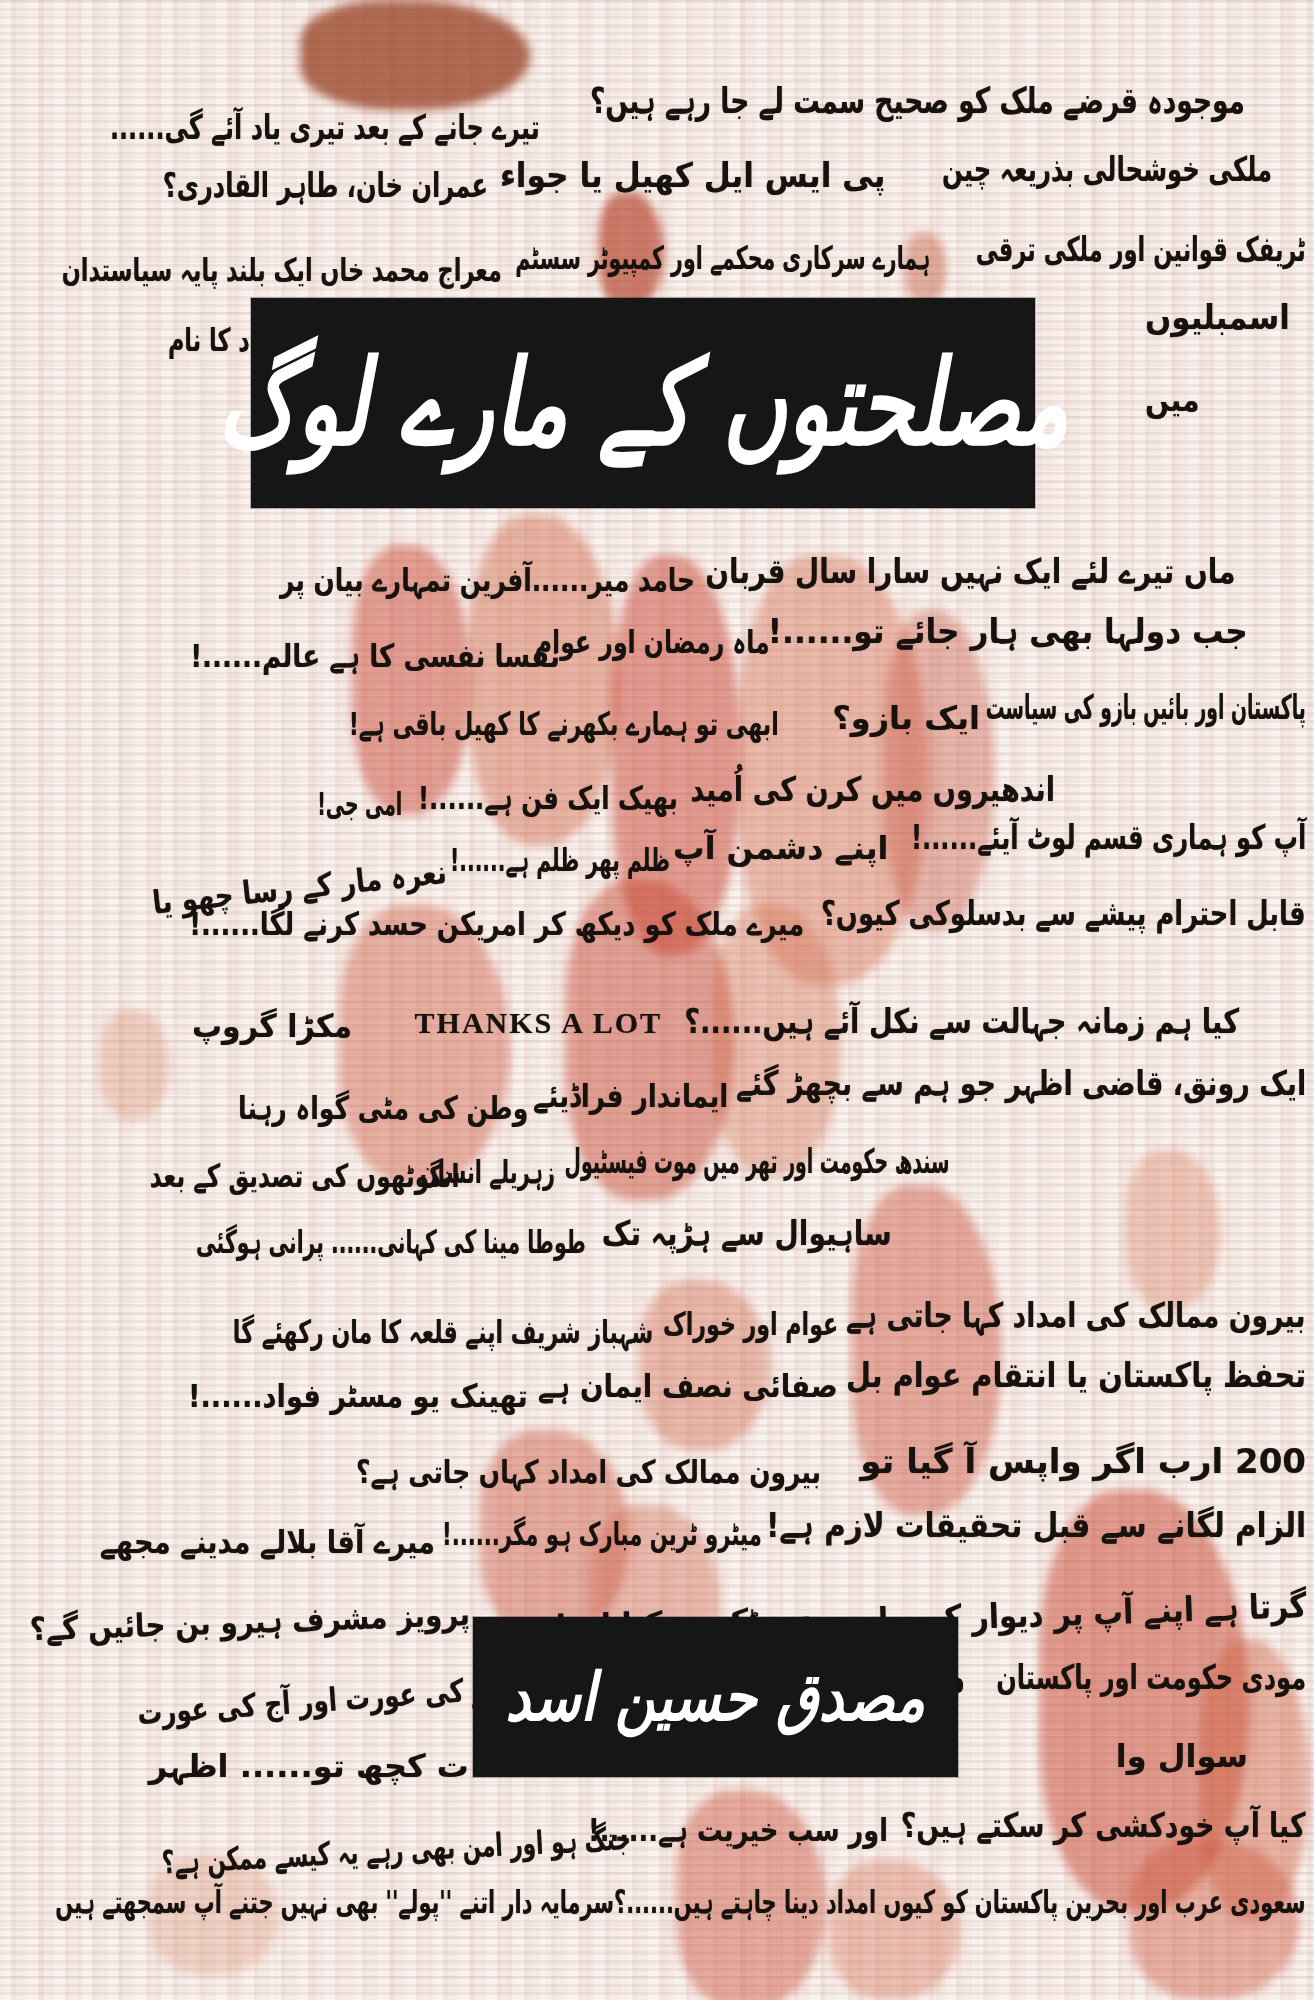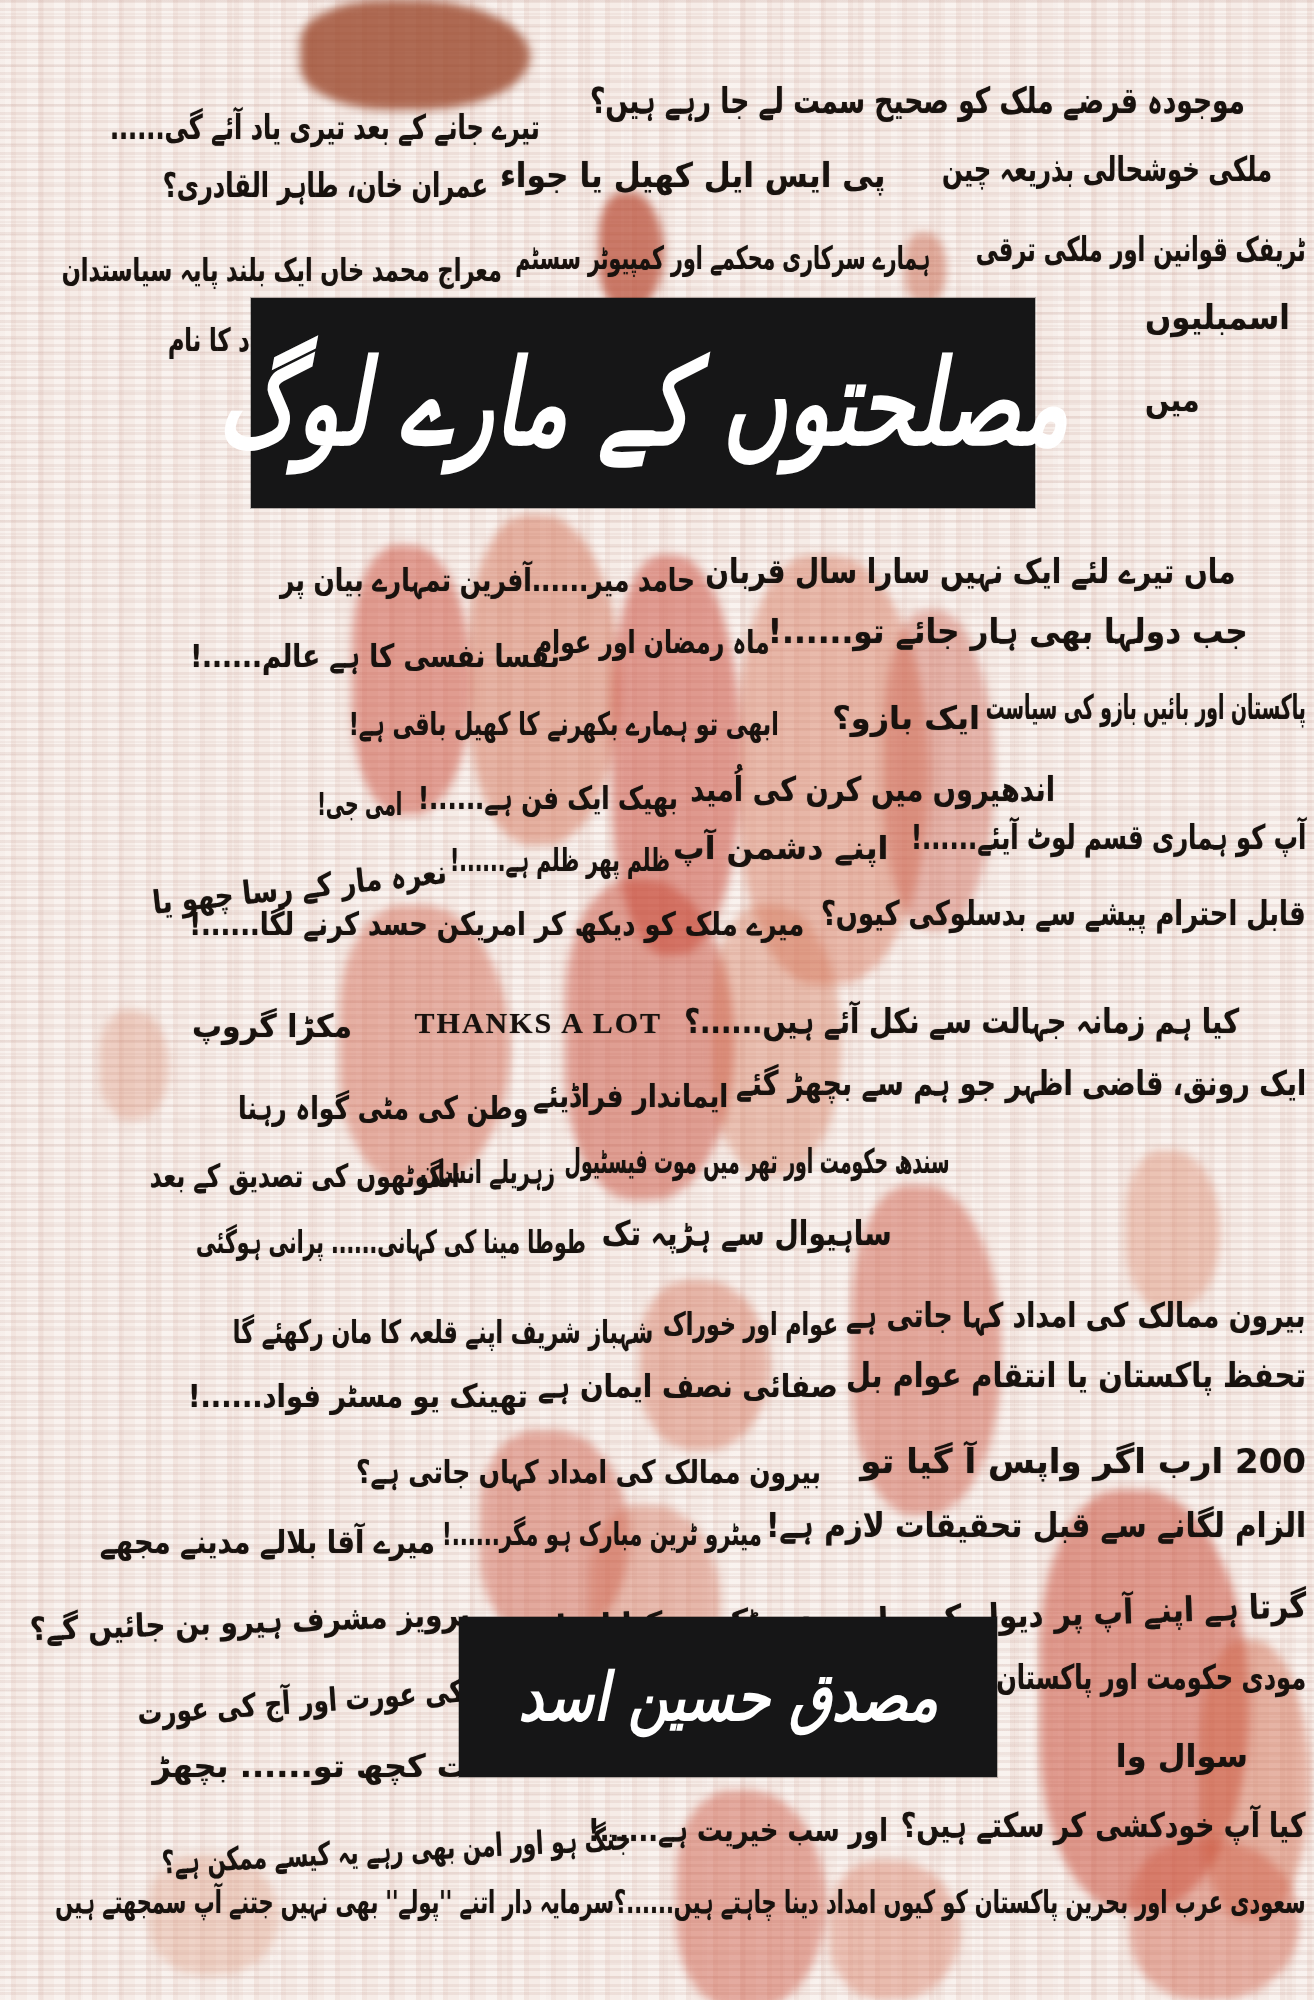--- a/index.html
+++ b/index.html
@@ -34,21 +34,21 @@
   .banner{
     position:absolute;z-index:3;background:#161617;
     display:flex;align-items:center;justify-content:center;
     box-shadow:0 0 0 1px rgba(0,0,0,.25);
   }
   .title-banner{left:251px;top:298px;width:784px;height:210px;text-align:center;}
   .title-text{
     color:#ffffff;font-weight:700;font-style:italic;font-size:118px;
     white-space:nowrap;direction:rtl;transform-origin:center;
   }
-  .author-banner{left:459px;top:1617px;width:538px;height:160px;}
+  .author-banner{left:473px;top:1617px;width:485px;height:160px;}
   .author-text{
     color:#ffffff;font-weight:700;font-style:italic;font-size:66px;
     white-space:nowrap;direction:rtl;transform:rotate(-6deg);
   }
 </style>
 </head>
 <body>
 
 <div class="texture"></div>
 <div id="blobs">
@@ -127,21 +127,21 @@
     <div class="phrase" style="right: 8px; top: 1504px; font-size: 34px; transform: rotate(0deg) scaleX(0.867);">الزام لگانے سے قبل تحقیقات لازم ہے!</div>
     <div class="phrase" style="right: 552px; top: 1514px; font-size: 32px; transform: rotate(0deg) scaleX(0.661);">میٹرو ٹرین مبارک ہو مگر......!</div>
     <div class="phrase" style="right: 879px; top: 1522px; font-size: 32px; transform: rotate(0deg) scaleX(0.855);">میرے آقا بلالے مدینے مجھے</div>
     <div class="phrase" style="right: 8px; top: 1584px; font-size: 34px; transform: rotate(-2deg) scaleX(0.867);">گرتا ہے اپنے آپ پر دیوار کی طرح</div>
     <div class="phrase" style="right: 484px; top: 1598px; font-size: 30px; transform: rotate(-2deg) scaleX(1);">مس ٹک ... کیا اجنا</div>
     <div class="phrase" style="right: 845px; top: 1594px; font-size: 32px; transform: rotate(-2deg) scaleX(0.87);">پرویز مشرف ہیرو بن جائیں گے؟</div>
     <div class="phrase" style="right: 8px; top: 1656px; font-size: 34px; transform: rotate(0deg) scaleX(0.709);">مودی حکومت اور پاکستان</div>
     <div class="phrase" style="right: 349px; top: 1662px; font-size: 32px; transform: rotate(0deg) scaleX(0.811);">ف</div>
     <div class="phrase" style="right: 759px; top: 1664px; font-size: 32px; transform: rotate(-4deg) scaleX(0.768);">لی دور کی عورت اور آج کی عورت</div>
     <div class="phrase" style="right: 66px; top: 1736px; font-size: 32px;">سوال وا</div>
-    <div class="phrase" style="right: 845px; top: 1746px; font-size: 32px;">ت کچھ تو...... بچھڑ</div>
+    <div class="phrase" style="right: 845px; top: 1746px; font-size: 32px;">ت کچھ تو...... اظہر</div>
     <div class="phrase" style="right: 8px; top: 1804px; font-size: 34px; transform: rotate(0deg) scaleX(0.785);">کیا آپ خودکشی کر سکتے ہیں؟</div>
     <div class="phrase" style="right: 426px; top: 1810px; font-size: 32px; transform: rotate(0deg) scaleX(0.8);">اور سب خیریت ہے......!</div>
     <div class="phrase" style="right: 684px; top: 1818px; font-size: 32px; transform: rotate(-3deg) scaleX(0.674);">جنگ ہو اور امن بھی رہے یہ کیسے ممکن ہے؟</div>
     <div class="phrase" style="right: 8px; top: 1882px; font-size: 32px; transform: rotate(0deg) scaleX(0.653);">سعودی عرب اور بحرین پاکستان کو کیوں امداد دینا چاہتے ہیں......؟سرمایہ دار اتنے ''پولے'' بھی نہیں جتنے آپ سمجھتے ہیں</div>
   </div>
 
 <div class="banner title-banner">
   <div class="title-text" style="transform: scaleX(0.746);">مصلحتوں کے مارے لوگ</div>
 </div>
 

